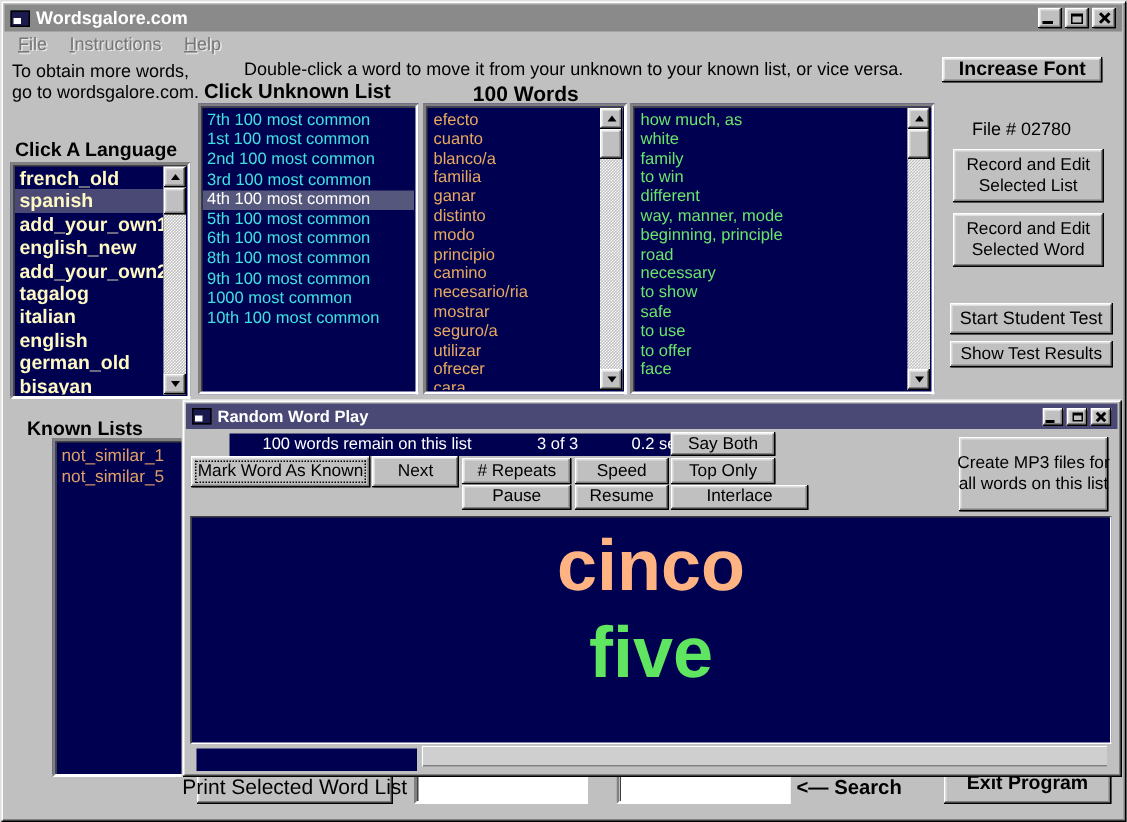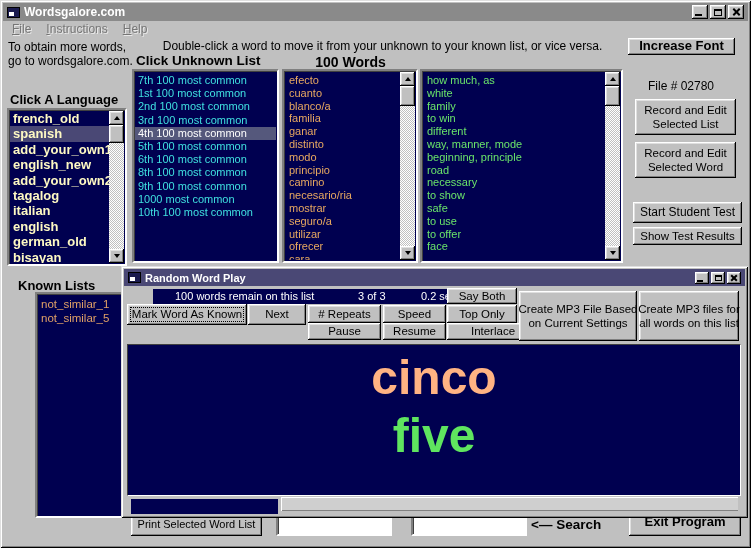--- a/index.html
+++ b/index.html
@@ -273,37 +273,33 @@
     <div class="btn" style="left:326px;top:22px;width:70px;height:16px;">Say Both</div>
     <div class="btn focused" style="left:6px;top:38px;width:120px;height:21px;">Mark Word As Known</div>
     <div class="btn" style="left:127px;top:38px;width:58px;height:21px;">Next</div>
     <div class="btn" style="left:187px;top:39px;width:73px;height:18px;"># Repeats</div>
     <div class="btn" style="left:262px;top:39px;width:63px;height:18px;">Speed</div>
     <div class="btn" style="left:326px;top:39px;width:70px;height:18px;">Top Only</div>
     <div class="btn" style="left:187px;top:57px;width:73px;height:17px;">Pause</div>
     <div class="btn" style="left:262px;top:57px;width:63px;height:17px;">Resume</div>
     <div class="btn" style="left:326px;top:57px;width:92px;height:17px;">Interlace</div>
 
-    <div class="btn" style="left:398px;top:25px;width:118px;height:50px;">
-      <span>Create MP3 File Based</span>
-      <span>on Current Settings</span>
-    </div>
     <div class="btn" style="left:518px;top:25px;width:100px;height:50px;">
       <span>Create MP3 files for</span>
       <span>all words on this list</span>
     </div>
 
     <div class="display">
       <div class="word-top">cinco</div>
       <div class="word-bottom">five</div>
     </div>
 
     <div class="navy-strip"></div>
     <div class="gray-strip"></div>
   </div>
 
-  <div class="btn" style="left:131px;top:514px;width:131px;height:22px;font-size:11px;">Print Selected Word List</div>
+  <div class="btn" style="left:131px;top:514px;width:131px;height:22px;font-size:14px;">Print Selected Word List</div>
   <input class="textbox" style="left: 276px; top: 513px; width: 116px; height: 23px;" value="">
   <input class="textbox" style="left: 411px; top: 513px; width: 116px; height: 23px;" value="">
   <div class="lbl bold" style="left:531px;top:517px;font-size:13.5px;">&lt;— Search</div>
   <div class="btn bold" style="left:629px;top:509px;width:112px;height:27px;font-size:13px;">Exit Program</div>
 
 </div>
 
 </body></html>

